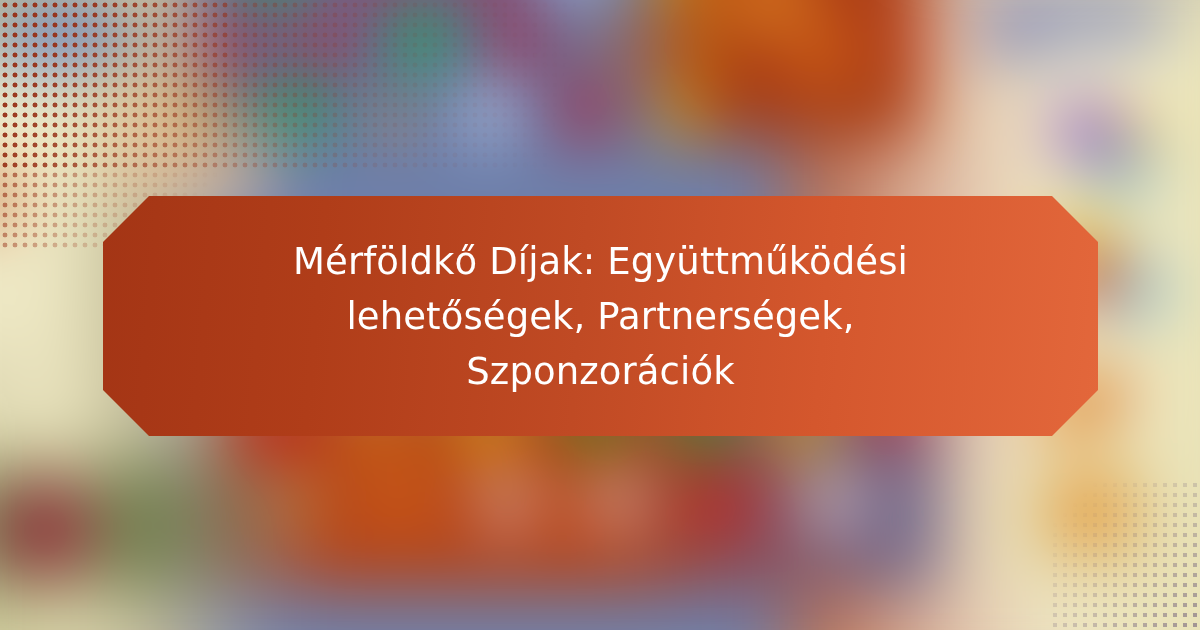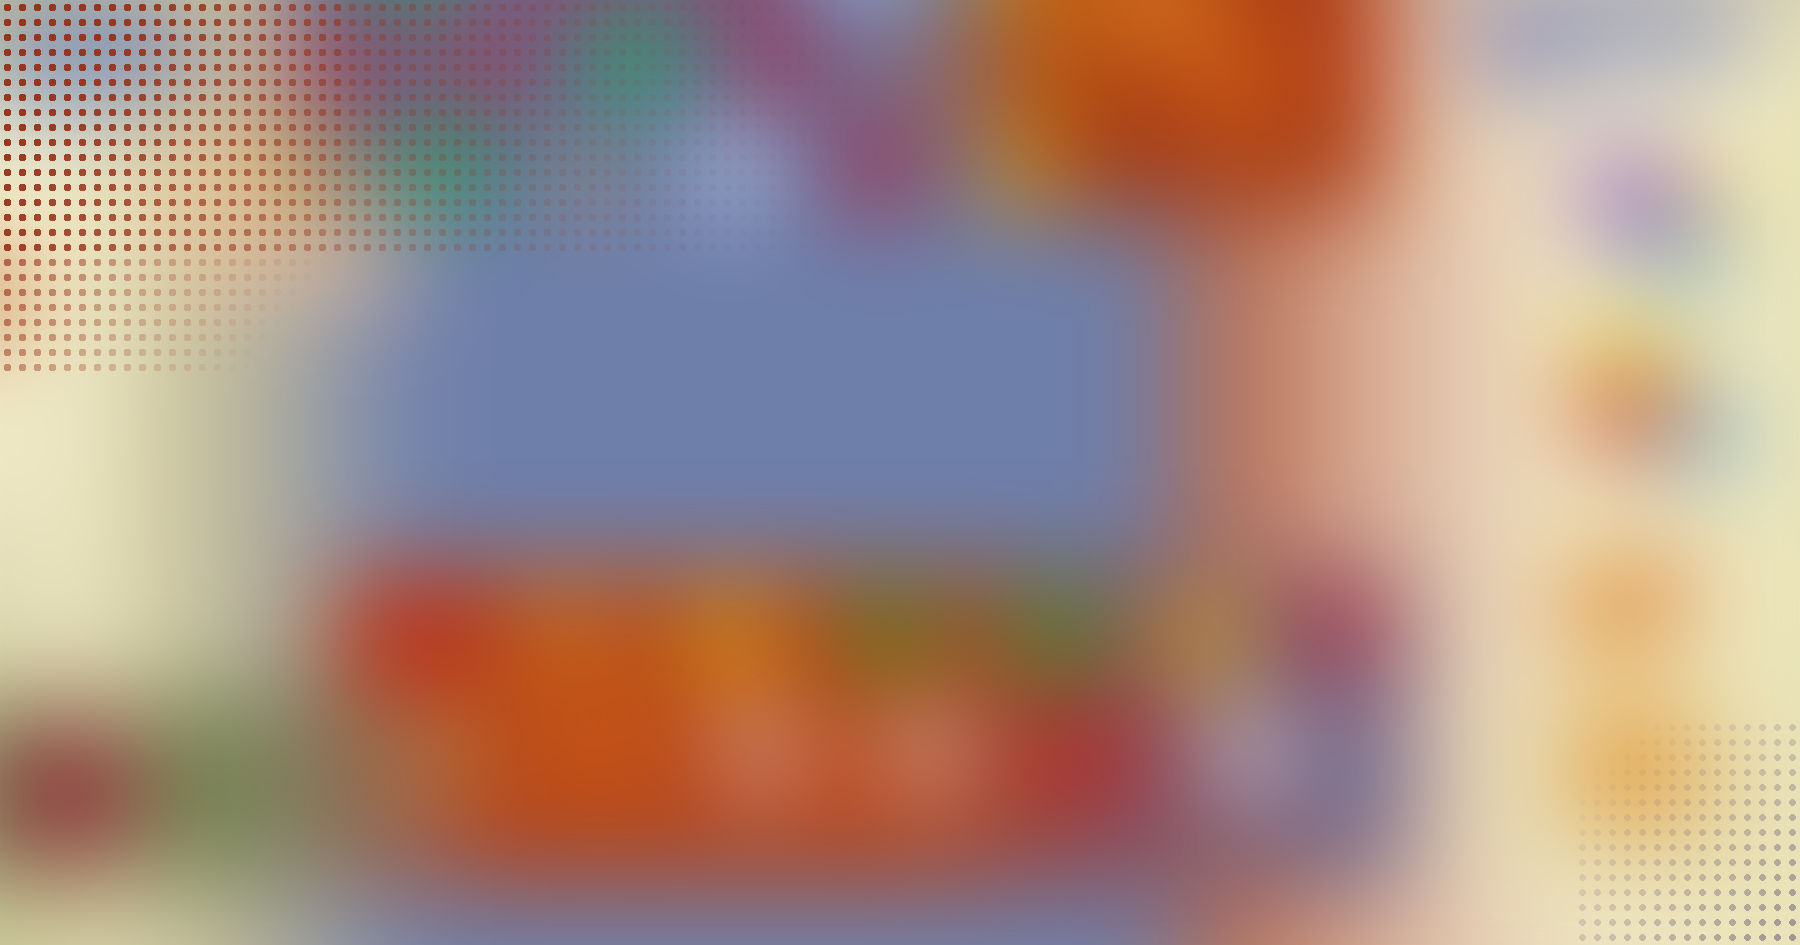--- a/index.html
+++ b/index.html
@@ -327,14 +327,18 @@
     <div class="bl-a"></div>
     <div class="bl-b"></div>
     <div class="br-a"></div>
 
   </div>
 
   <div class="dots dots-tl2"></div>
   <div class="dots dots-tl"></div>
   <div class="dots dots-br"></div>
 
+  <div class="banner">
+    <div class="banner-title">Mérföldkő Díjak: Együttműködési
+lehetőségek, Partnerségek, Szponzorációk</div>
+  </div>
 
 </div>
 
 </body></html>

